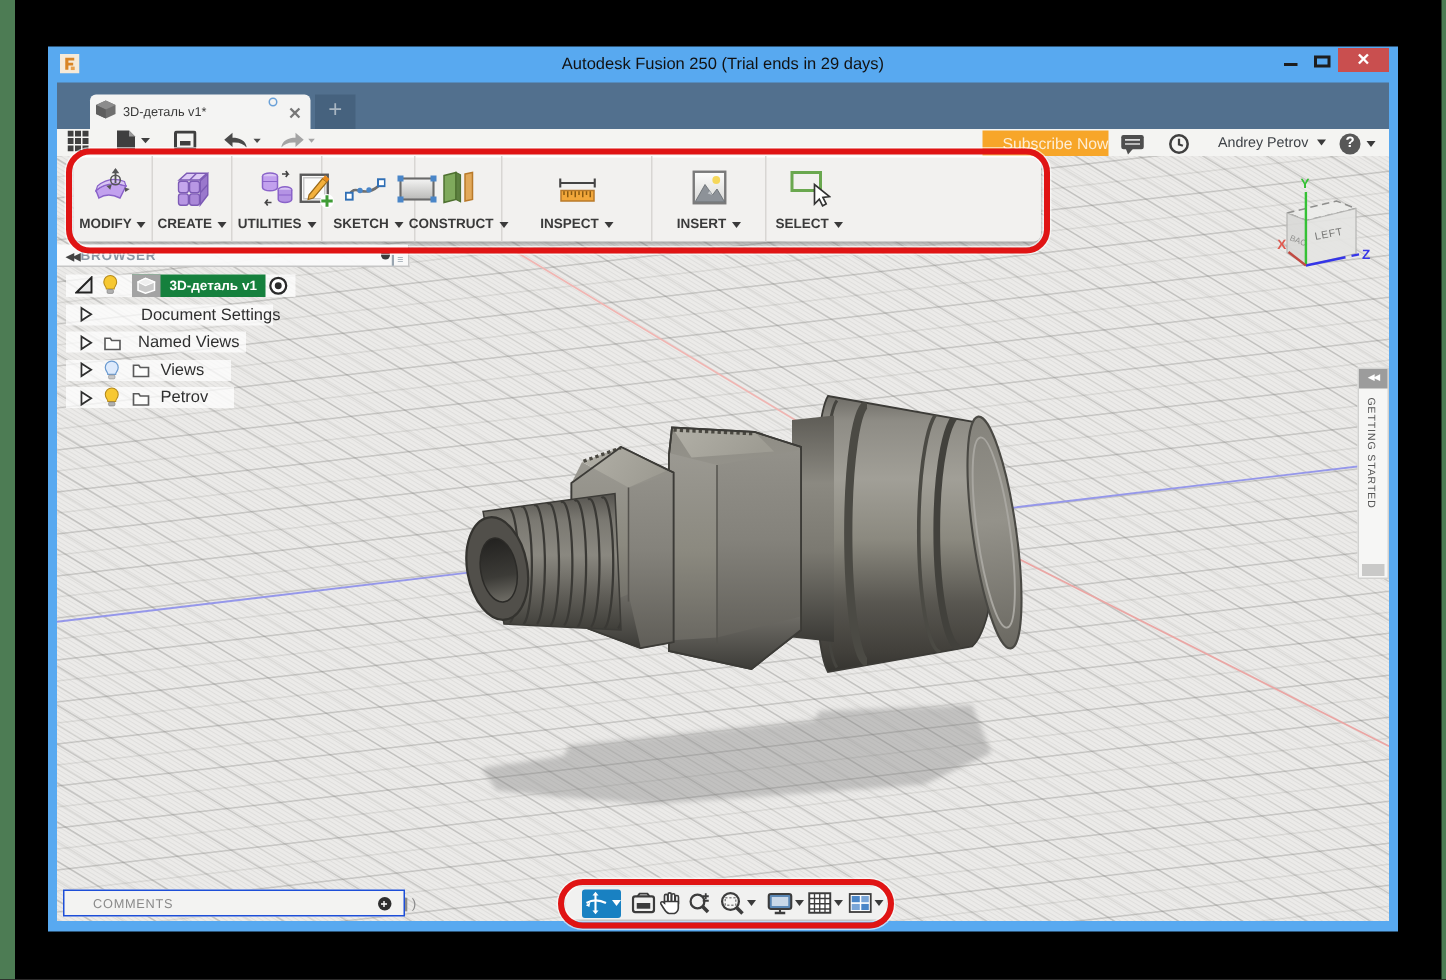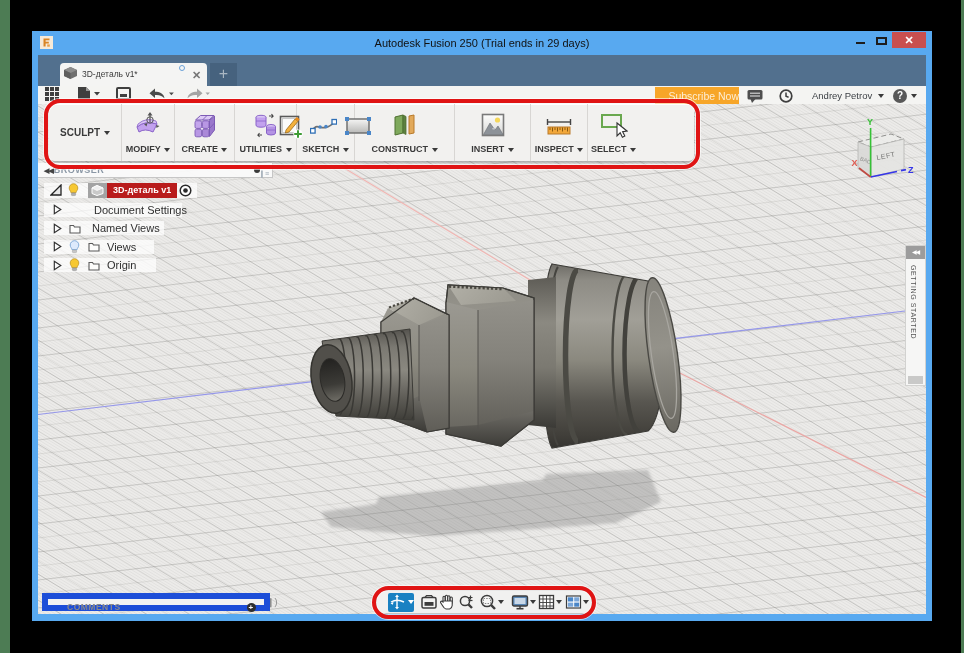--- a/index.html
+++ b/index.html
@@ -33,21 +33,21 @@
 .slabel{font-size:9px;font-weight:bold;color:#3a3a3a;white-space:nowrap;letter-spacing:0px}
 .caret{display:inline-block;width:0;height:0;border-left:3.5px solid transparent;border-right:3.5px solid transparent;border-top:4px solid #3a3a3a;vertical-align:middle;margin-left:1px}
 .redrect{z-index:6;border:4px solid #e01414;border-radius:16px;box-shadow:0 0 0 1px rgba(255,255,255,.6), inset 0 0 0 1px rgba(255,255,255,.6)}
 #bhead{z-index:1;left:38px;top:163px;width:235px;height:15px;background:rgba(250,250,250,.95);border-bottom:1px solid #c6c6c6;border-right:1px solid #c6c6c6;font-size:9px;font-weight:bold;color:#8a97a5;padding-left:6px;line-height:15px}
 .trow{background:rgba(255,255,255,.72);display:flex;align-items:center}
 .ttext{font-size:11px;color:#2f2f2f;white-space:nowrap}
 #gstab{left:905px;top:245px;width:21px;height:141px;background:#f6f6f5;border:1px solid #d2d2d0}
 #gsbtn{width:19px;height:13px;background:#9c9c9c;color:#fff;font-size:6px;text-align:center;line-height:13px;letter-spacing:-1px}
 #gstxt{writing-mode:vertical-rl;font-size:7px;color:#555;letter-spacing:0.6px;margin:6px 0 0 4px}
 #gshandle{position:absolute;left:2px;bottom:1px;width:15px;height:8px;background:#c9c9c8}
-#comments{left:42px;top:593px;width:228px;height:18px;background:#f3f3f2;border:6px solid #1d4ed8;font-size:8.5px;font-weight:bold;color:#8a8a8a;line-height:17px;padding-left:19px;letter-spacing:0.5px}
+#comments{left:42px;top:593px;width:228px;height:18px;background:#f3f3f2;border:1px solid #1d4ed8;font-size:8.5px;font-weight:normal;color:#8a8a8a;line-height:17px;padding-left:19px;letter-spacing:0.5px}
 #cplus{position:absolute;right:8px;top:4px;width:9px;height:9px;background:#2f2f2f;border-radius:50%}
 #cplus:after{content:"+";position:absolute;left:1.6px;top:-4px;color:#fff;font-size:8px;font-weight:bold}
 #navbar{left:376px;top:590px;width:216px;height:24px;background:#f1f1f0;border:1px solid #c4c4c4;border-radius:3px;display:flex;align-items:center;padding-left:11px}
 #navbar svg,#navbar span{flex:none}
 #navblue{flex:none;width:26px;height:19px;background:#1981c2;border-radius:2px;display:flex;align-items:center;justify-content:center;margin-right:3px}
 #canvas{left:38px;top:104px;width:888px;height:510px;background-color:#ecebe9}
 </style>
 </head>
 <body>
 <div id="page">
@@ -386,23 +386,20 @@
       <text x="867" y="125" font-size="9" fill="#35c135" font-weight="bold" font-family="Liberation Sans,sans-serif">Y</text>
       <line x1="870.6" y1="177" x2="897" y2="171.5" stroke="#3535e8" stroke-width="1.6"></line>
       <line x1="901" y1="170.6" x2="906" y2="169.6" stroke="#3535e8" stroke-width="1.6"></line>
       <text x="908" y="172.5" font-size="9" fill="#3535e8" font-weight="bold" font-family="Liberation Sans,sans-serif">Z</text>
       <line x1="870.6" y1="177" x2="859" y2="168" stroke="#c14a42" stroke-width="1.6"></line>
       <text x="851.5" y="166" font-size="9" fill="#e05a50" font-weight="bold" font-family="Liberation Sans,sans-serif">X</text>
     </g>
   </svg>
 
   <div class="abs" id="mainbar">
-    <div class="sec" style="width:73px">
-        <div class="slabel" style="font-size:10px;margin-top:23px">SCULPT <span class="caret"></span></div>
-      </div>
     <div class="sec">
         <div class="irow">
           <svg width="30" height="27" viewBox="0 0 30 27">
             <path d="M4,15 Q12,8 24,12 L20,20 Q12,16 6,20 Z" fill="#c2a1ee" stroke="#8a63c9" stroke-width="1"></path>
             <path d="M4,15 Q12,8 24,12 L23,9 Q13,5 5,12 Z" fill="#d9c6f4" stroke="#8a63c9" stroke-width="0.8"></path>
             <line x1="17" y1="10" x2="17" y2="1" stroke="#555" stroke-width="1.2"></line>
             <path d="M17,0 l-2.5,3.5 h5 Z" fill="#555"></path>
             <circle cx="17" cy="8" r="3.2" fill="none" stroke="#555" stroke-width="1"></circle>
             <path d="M11,12 l3.5,-1 -1,3.5 Z" fill="#555"></path>
             <path d="M23,13 l3.5,1 -3,2 Z" fill="#555"></path>
@@ -475,37 +472,20 @@
       </div>
     <div class="sec">
         <div class="irow">
           <svg width="25" height="27" viewBox="0 0 25 27">
             <polygon points="3,5 11,3 11,21 3,23" fill="#7fa95c" stroke="#4e7030" stroke-width="1"></polygon>
             <polygon points="11,3 14,4.5 14,22.5 11,21" fill="#5d8040" stroke="#4e7030" stroke-width="0.8"></polygon>
             <polygon points="17,4 22,3 22,21 17,22" fill="#e2a95a" stroke="#b97a2a" stroke-width="1"></polygon>
           </svg>
         </div>
         <div class="slabel">CONSTRUCT <span class="caret"></span></div>
-      </div>
-    <div class="sec">
-        <div class="irow">
-          <svg width="24" height="27" viewBox="0 0 24 27">
-            <defs>
-              <linearGradient id="gsky" x1="0" y1="0" x2="0" y2="1">
-                <stop offset="0" stop-color="#fdfdfc"></stop>
-                <stop offset="1" stop-color="#d8d8d6"></stop>
-              </linearGradient>
-            </defs>
-            <rect x="1.5" y="2.5" width="21" height="21" fill="url(#gsky)" stroke="#7a7a7a" stroke-width="1.6"></rect>
-            <circle cx="16.5" cy="8" r="2.6" fill="#f5d75a"></circle>
-            <path d="M2.5,22.5 L9,11 L14,18 L17,14 L22,22.5 Z" fill="#8d9298" stroke="#6a6f74" stroke-width="0.6"></path>
-            <path d="M9,11 L12.2,15.4 L10.8,17 L14,18" fill="#c3c7cb" stroke="none"></path>
-          </svg>
-        </div>
-        <div class="slabel">INSERT <span class="caret"></span></div>
       </div>
     <div class="sec">
         <div class="irow">
           <svg width="26" height="27" viewBox="0 0 26 27">
             <line x1="1.5" y1="7" x2="1.5" y2="13" stroke="#444" stroke-width="1.4"></line>
             <line x1="24.5" y1="7" x2="24.5" y2="13" stroke="#444" stroke-width="1.4"></line>
             <line x1="1.5" y1="10" x2="24.5" y2="10" stroke="#444" stroke-width="1.4"></line>
             <rect x="2" y="15" width="22" height="7" fill="#f2a73a" stroke="#b97a2a" stroke-width="1"></rect>
             <g stroke="#8a5a10" stroke-width="1">
               <line x1="4" y1="15.5" x2="4" y2="18"></line>
@@ -516,41 +496,58 @@
               <line x1="16.5" y1="15.5" x2="16.5" y2="19.5"></line>
               <line x1="19" y1="15.5" x2="19" y2="18"></line>
               <line x1="21.5" y1="15.5" x2="21.5" y2="19.5"></line>
             </g>
           </svg>
         </div>
         <div class="slabel">INSPECT <span class="caret"></span></div>
       </div>
     <div class="sec">
         <div class="irow">
+          <svg width="24" height="27" viewBox="0 0 24 27">
+            <defs>
+              <linearGradient id="gsky" x1="0" y1="0" x2="0" y2="1">
+                <stop offset="0" stop-color="#fdfdfc"></stop>
+                <stop offset="1" stop-color="#d8d8d6"></stop>
+              </linearGradient>
+            </defs>
+            <rect x="1.5" y="2.5" width="21" height="21" fill="url(#gsky)" stroke="#7a7a7a" stroke-width="1.6"></rect>
+            <circle cx="16.5" cy="8" r="2.6" fill="#f5d75a"></circle>
+            <path d="M2.5,22.5 L9,11 L14,18 L17,14 L22,22.5 Z" fill="#8d9298" stroke="#6a6f74" stroke-width="0.6"></path>
+            <path d="M9,11 L12.2,15.4 L10.8,17 L14,18" fill="#c3c7cb" stroke="none"></path>
+          </svg>
+        </div>
+        <div class="slabel">INSERT <span class="caret"></span></div>
+      </div>
+    <div class="sec">
+        <div class="irow">
           <svg width="28" height="27" viewBox="0 0 28 27">
             <rect x="2" y="3" width="19" height="12" fill="none" stroke="#6aa84f" stroke-width="2"></rect>
             <path d="M17,11 l0,13 3.2,-3.2 2.2,4.4 2.4,-1.2 -2.2,-4.4 4.4,-0.6 Z" fill="#fff" stroke="#333" stroke-width="1.1"></path>
           </svg>
         </div>
         <div class="slabel">SELECT <span class="caret"></span></div>
       </div>
   </div>
   <div class="abs redrect" style="left:44px;top:99px;width:656px;height:70px"></div>
 
   <div class="abs" id="bhead"><span style="color:#444;font-size:7px;letter-spacing:-1px">◀◀ </span><span style="letter-spacing:0.5px">BROWSER</span><span style="position:absolute;right:12px;top:4px;width:6px;height:6px;background:#3a3a3a;border-radius:50%"></span><span style="position:absolute;right:3px;top:3px;color:#99a5b0;font-size:7px">❙≡</span></div>
   <div class="abs trow" style="left:44px;top:183px;width:153px;height:14.5px">
     <svg width="12" height="12" viewBox="0 0 12 12" style="margin-left:6px">
         <path d="M1,11 L11,11 L11,1 Z" fill="#e8e8e8" stroke="#222" stroke-width="1.3"></path>
       </svg>
     <svg width="11" height="14" viewBox="0 0 11 14" style="margin-left:6px">
         <path d="M5.5,0.7 a4.3,4.3 0 0 1 4.3,4.3 c0,2.4-1.7,3-1.7,4.6 h-5.2 c0,-1.6-1.7,-2.2-1.7,-4.6 a4.3,4.3 0 0 1 4.3,-4.3 Z" fill="#f7c832" stroke="#b58a1a" stroke-width="0.7"></path>
         <rect x="3.4" y="10" width="4.2" height="2.6" rx="0.8" fill="#b0b0b0" stroke="#888" stroke-width="0.5"></rect>
       </svg>
   </div>
-  <div class="abs" style="left:88px;top:183px;width:89px;height:14.5px;background:#b91c1c;display:flex;align-items:center">
+  <div class="abs" style="left:88px;top:183px;width:89px;height:14.5px;background:#15803d;display:flex;align-items:center">
     <span style="display:inline-block;width:19px;height:14.5px;background:#a3a3a3;position:relative">
         <svg width="13" height="12" viewBox="0 0 13 12" style="position:absolute;left:3px;top:1px">
           <polygon points="1,4 6,1.5 12,4 12,9.5 6,11.5 1,9.5" fill="#c9c9c9" stroke="#fff" stroke-width="1"></polygon>
           <polygon points="1,4 6,1.5 12,4 6,6.5" fill="#efefef" stroke="#fff" stroke-width="0.7"></polygon>
         </svg>
       </span>
     <span style="color:#fff;font-weight:bold;font-size:9px;margin-left:6px;white-space:nowrap">3D-деталь v1</span>
   </div>
   <svg class="abs" width="13" height="13" viewBox="0 0 13 13" style="left:179px;top:184px">
       <circle cx="6.5" cy="6.5" r="5.3" fill="#fff" stroke="#2a2a2a" stroke-width="1.5"></circle>
@@ -592,21 +589,21 @@
     <svg width="9" height="11" viewBox="0 0 9 11" style="margin-left:9px;flex:none">
         <polygon points="1.3,1.3 7.8,5.5 1.3,9.7" fill="#fbfbfb" stroke="#2f2f2f" stroke-width="1.15"></polygon>
       </svg>
     <svg width="11" height="14" viewBox="0 0 11 14" style="margin-left:7px">
         <path d="M5.5,0.7 a4.3,4.3 0 0 1 4.3,4.3 c0,2.4-1.7,3-1.7,4.6 h-5.2 c0,-1.6-1.7,-2.2-1.7,-4.6 a4.3,4.3 0 0 1 4.3,-4.3 Z" fill="#f7c832" stroke="#b58a1a" stroke-width="0.7"></path>
         <rect x="3.4" y="10" width="4.2" height="2.6" rx="0.8" fill="#b0b0b0" stroke="#888" stroke-width="0.5"></rect>
       </svg>
     <svg class="folder" width="12" height="11" viewBox="0 0 12 11" style="margin-left:8px">
         <path d="M1,2.5 h3.5 l1,1.5 H11 V10 H1 Z" fill="#fdfdfc" stroke="#5a5a5a" stroke-width="1.1"></path>
       </svg>
-    <span class="ttext" style="margin-left:7px">Origin</span>
+    <span class="ttext" style="margin-left:7px">Petrov</span>
   </div>
 
   <div class="abs" id="gstab">
       <div id="gsbtn">◀◀</div>
       <div id="gstxt">GETTING STARTED</div>
       <div id="gshandle"></div>
     </div>
 
   <div class="abs" id="comments">COMMENTS<span id="cplus"></span></div>
   <div class="abs" style="left:267px;top:597px;font-size:9px;color:#8a8a8a">❙)</div>

